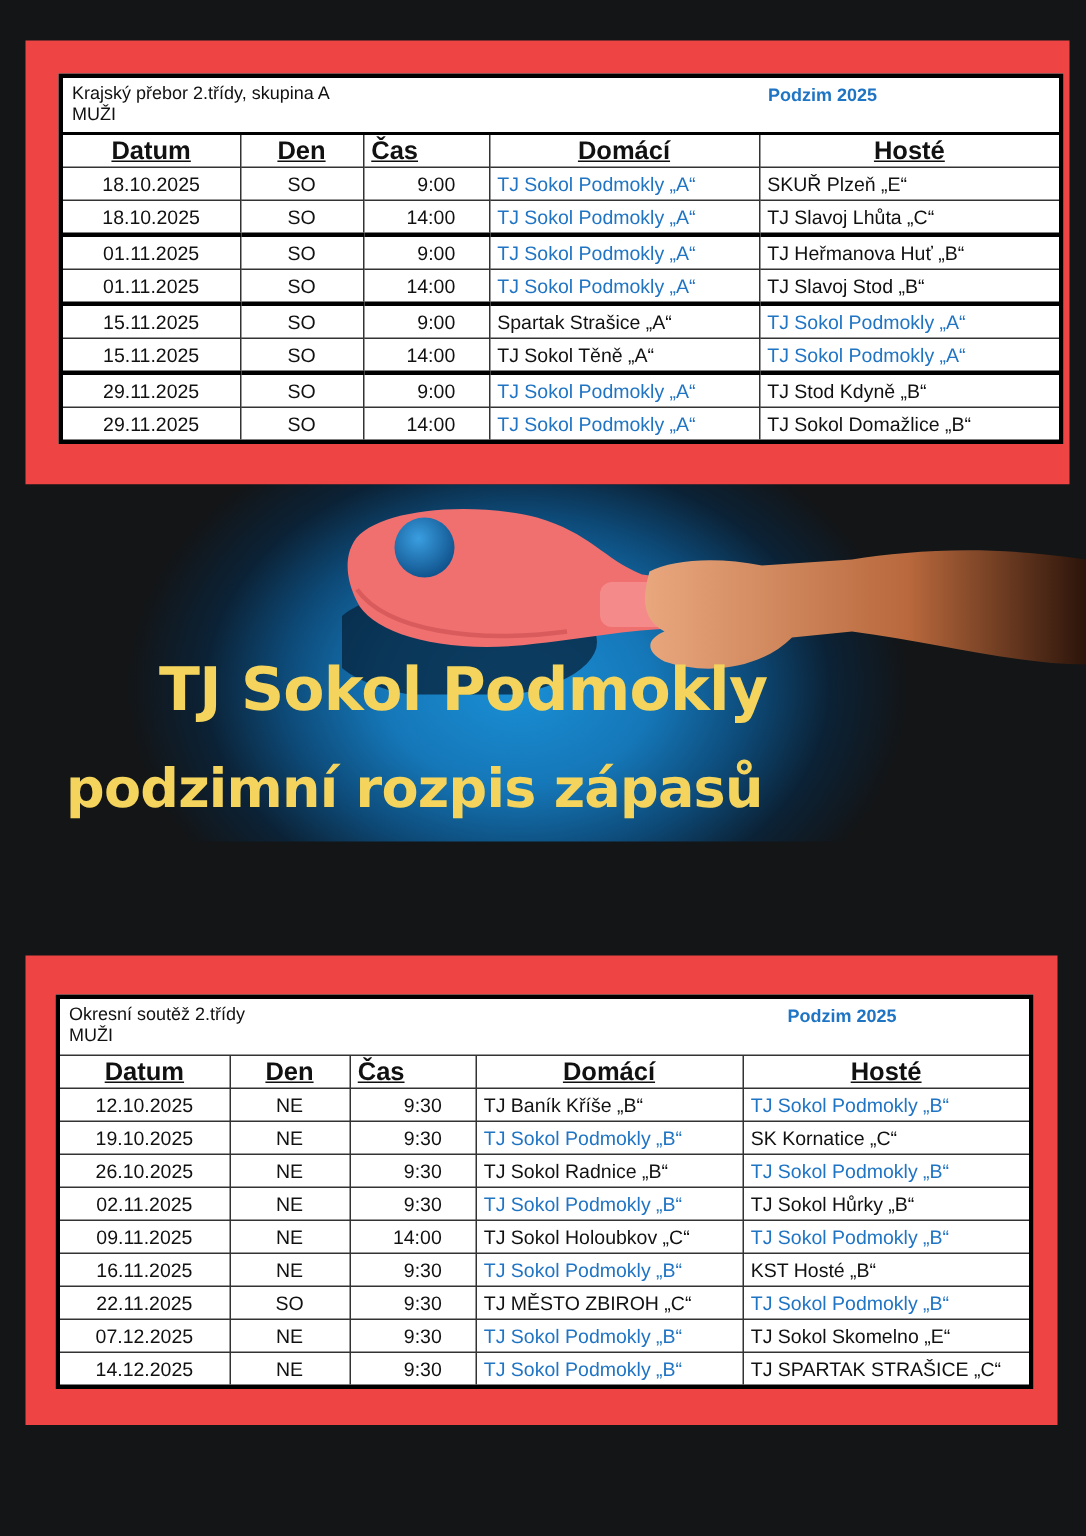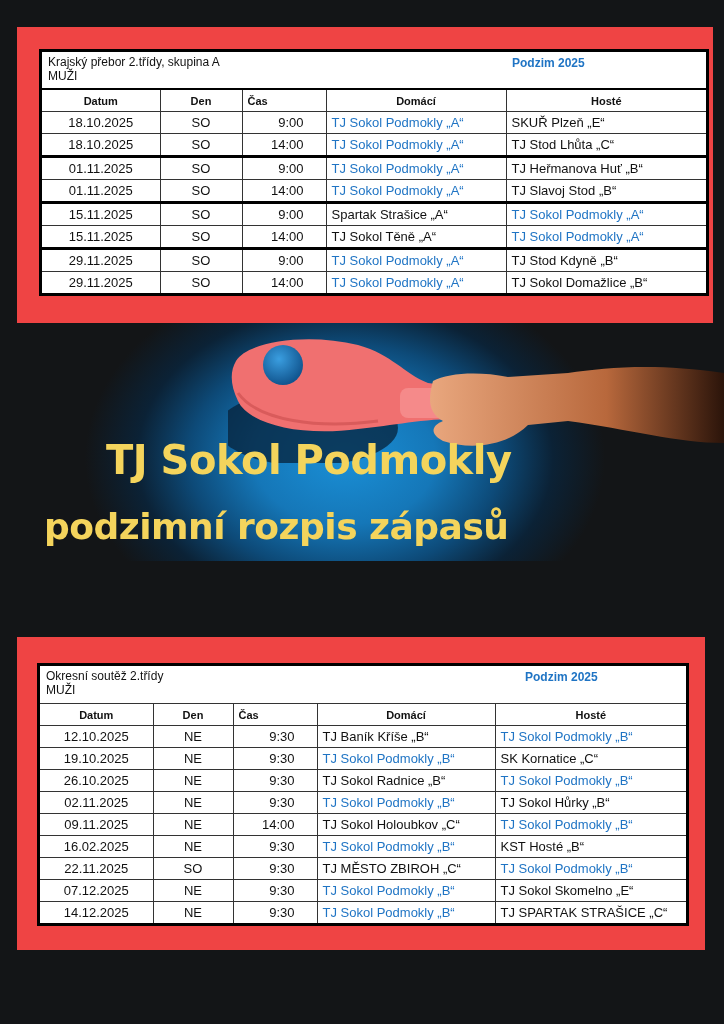--- a/index.html
+++ b/index.html
@@ -42,21 +42,21 @@
     }
     #panel-top .season { left: 470px; }
     #panel-bottom .season { left: 485px; }
 
     table { border-collapse: collapse; width: 100%; table-layout: fixed; font-size: 13px; }
     th, td {
       border: 1px solid #333;
       height: 21px; padding: 0 5px;
       white-space: nowrap; overflow: hidden;
     }
-    th { font-weight: bold; font-size: 11px; text-align: center; }
+    th { font-weight: bold; font-size: 17px; text-align: center; text-decoration: underline; }
     th.cas { text-align: left; }
     td.date, td.day { text-align: center; }
     td.time { text-align: right; padding-right: 22px; }
     td.team { text-align: left; }
     td.team.home-club { color: #1f74c4; font-weight: normal; }
     tr.group-start td { border-top: 3px solid #000; }
     tr:first-child th { border-top: none; }
     th:first-child, td:first-child { border-left: none; }
     th:last-child, td:last-child { border-right: none; }
     tr:last-child td { border-bottom: none; }
@@ -118,21 +118,21 @@
             <td class="day">SO</td>
             <td class="time">9:00</td>
             <td class="team home-club">TJ Sokol Podmokly „A“</td>
             <td class="team">SKUŘ Plzeň „E“</td>
           </tr>
           <tr>
             <td class="date">18.10.2025</td>
             <td class="day">SO</td>
             <td class="time">14:00</td>
             <td class="team home-club">TJ Sokol Podmokly „A“</td>
-            <td class="team">TJ Stod Lhůta „C“</td>
+            <td class="team">TJ Slavoj Lhůta „C“</td>
           </tr>
           <tr class="group-start">
             <td class="date">01.11.2025</td>
             <td class="day">SO</td>
             <td class="time">9:00</td>
             <td class="team home-club">TJ Sokol Podmokly „A“</td>
             <td class="team">TJ Heřmanova Huť „B“</td>
           </tr>
           <tr>
             <td class="date">01.11.2025</td>
@@ -259,21 +259,21 @@
             <td class="team">TJ Sokol Hůrky „B“</td>
           </tr>
           <tr>
             <td class="date">09.11.2025</td>
             <td class="day">NE</td>
             <td class="time">14:00</td>
             <td class="team">TJ Sokol Holoubkov „C“</td>
             <td class="team home-club">TJ Sokol Podmokly „B“</td>
           </tr>
           <tr>
-            <td class="date">16.02.2025</td>
+            <td class="date">16.11.2025</td>
             <td class="day">NE</td>
             <td class="time">9:30</td>
             <td class="team home-club">TJ Sokol Podmokly „B“</td>
             <td class="team">KST Hosté „B“</td>
           </tr>
           <tr>
             <td class="date">22.11.2025</td>
             <td class="day">SO</td>
             <td class="time">9:30</td>
             <td class="team">TJ MĚSTO ZBIROH „C“</td>

